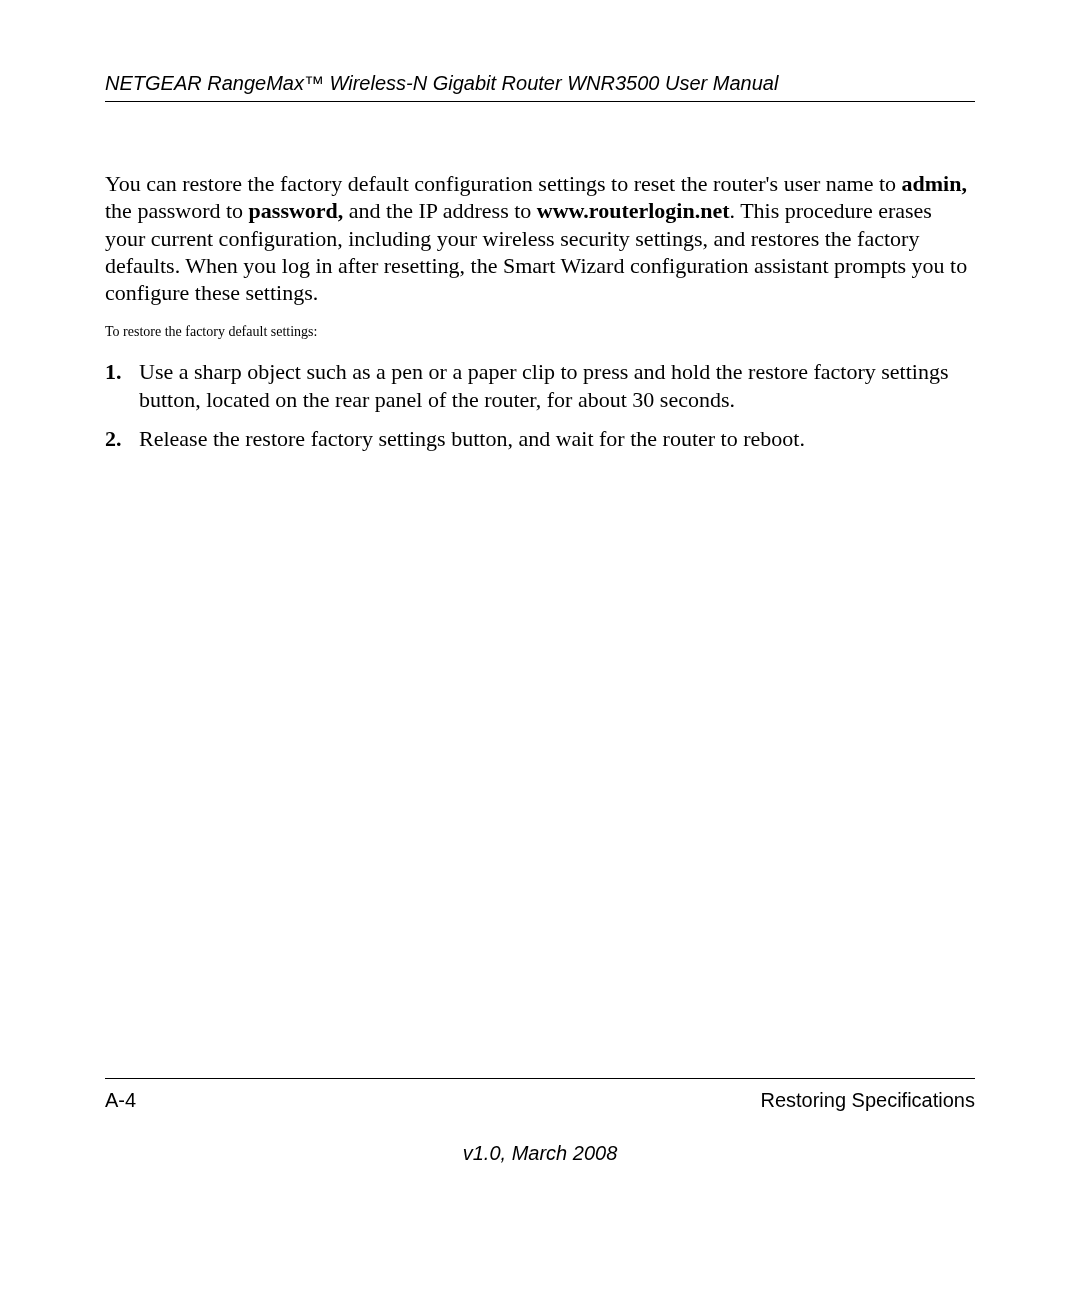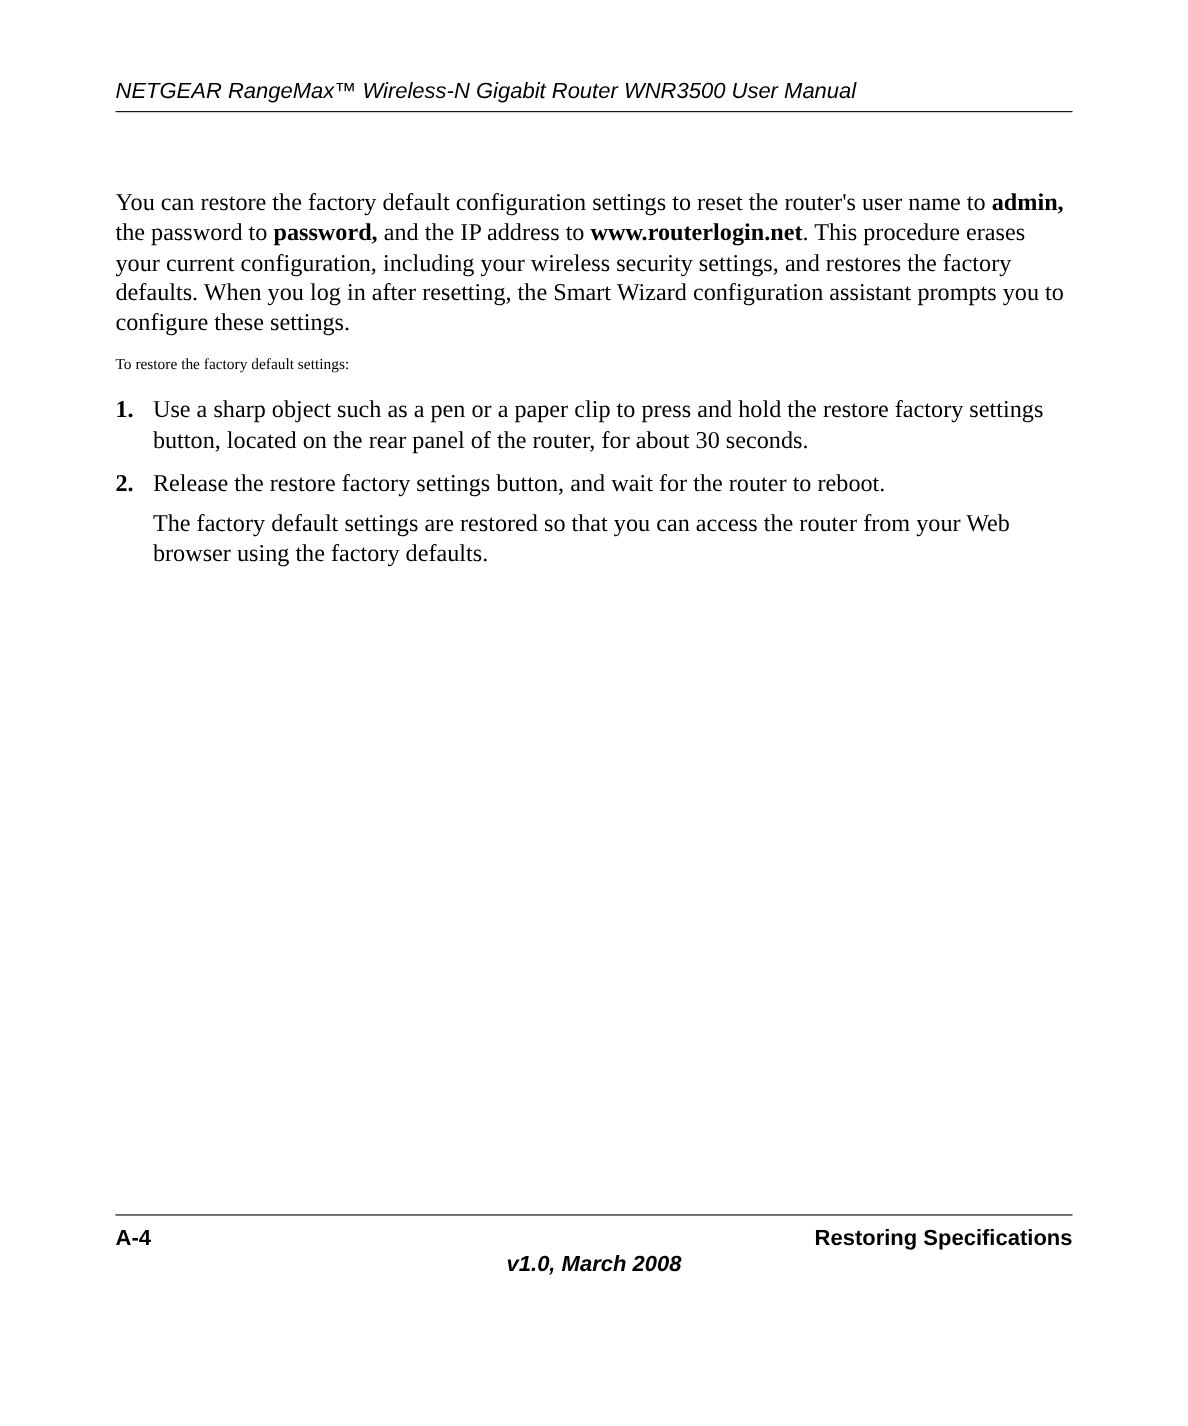--- a/index.html
+++ b/index.html
@@ -71,39 +71,39 @@
     .sub {
       font-size: 22px;
       line-height: 1.24;
       margin-top: 10px;
       margin-left: 34px;
     }
     .footer {
       position: absolute;
       left: 105px;
       width: 870px;
-      top: 1104px;
-      font-weight: bold;
+      top: 1078px;
     }
     .footer-rule {
       border-top: 1.5px solid #000;
       height: 0;
     }
     .footer-row {
       display: flex;
       justify-content: space-between;
       font-family: Arial, Helvetica, sans-serif;
       font-size: 20px;
       margin-top: 10px;
     }
     .footer-center {
       text-align: center;
       font-family: Arial, Helvetica, sans-serif;
       font-style: italic;
       font-size: 20px;
+      margin-top: 30px;
     }
   </style>
 </head>
 <body>
 
 <div class="page">
   <div class="running-header">NETGEAR RangeMax™ Wireless-N Gigabit Router WNR3500 User Manual</div>
 
 
   <p class="intro">
@@ -114,21 +114,20 @@
 
   <div class="ol">
     <div class="oli">
       <span class="num">1.</span>
       <span class="txt">Use a sharp object such as a pen or a paper clip to press and hold the restore factory settings button, located on the rear panel of the router, for about 30 seconds.</span>
     </div>
     <div class="oli">
       <span class="num">2.</span>
       <span class="txt">Release the restore factory settings button, and wait for the router to reboot.</span>
     </div>
-    <p class="sub">The factory default settings are restored so that you can access the router from your Web browser using the factory defaults.</p>
   </div>
 </div>
 
 <div class="footer">
   <div class="footer-rule"></div>
   <div class="footer-row">
     <span>A-4</span>
     <span>Restoring Specifications</span>
   </div>
   <div class="footer-center">v1.0, March 2008</div>

